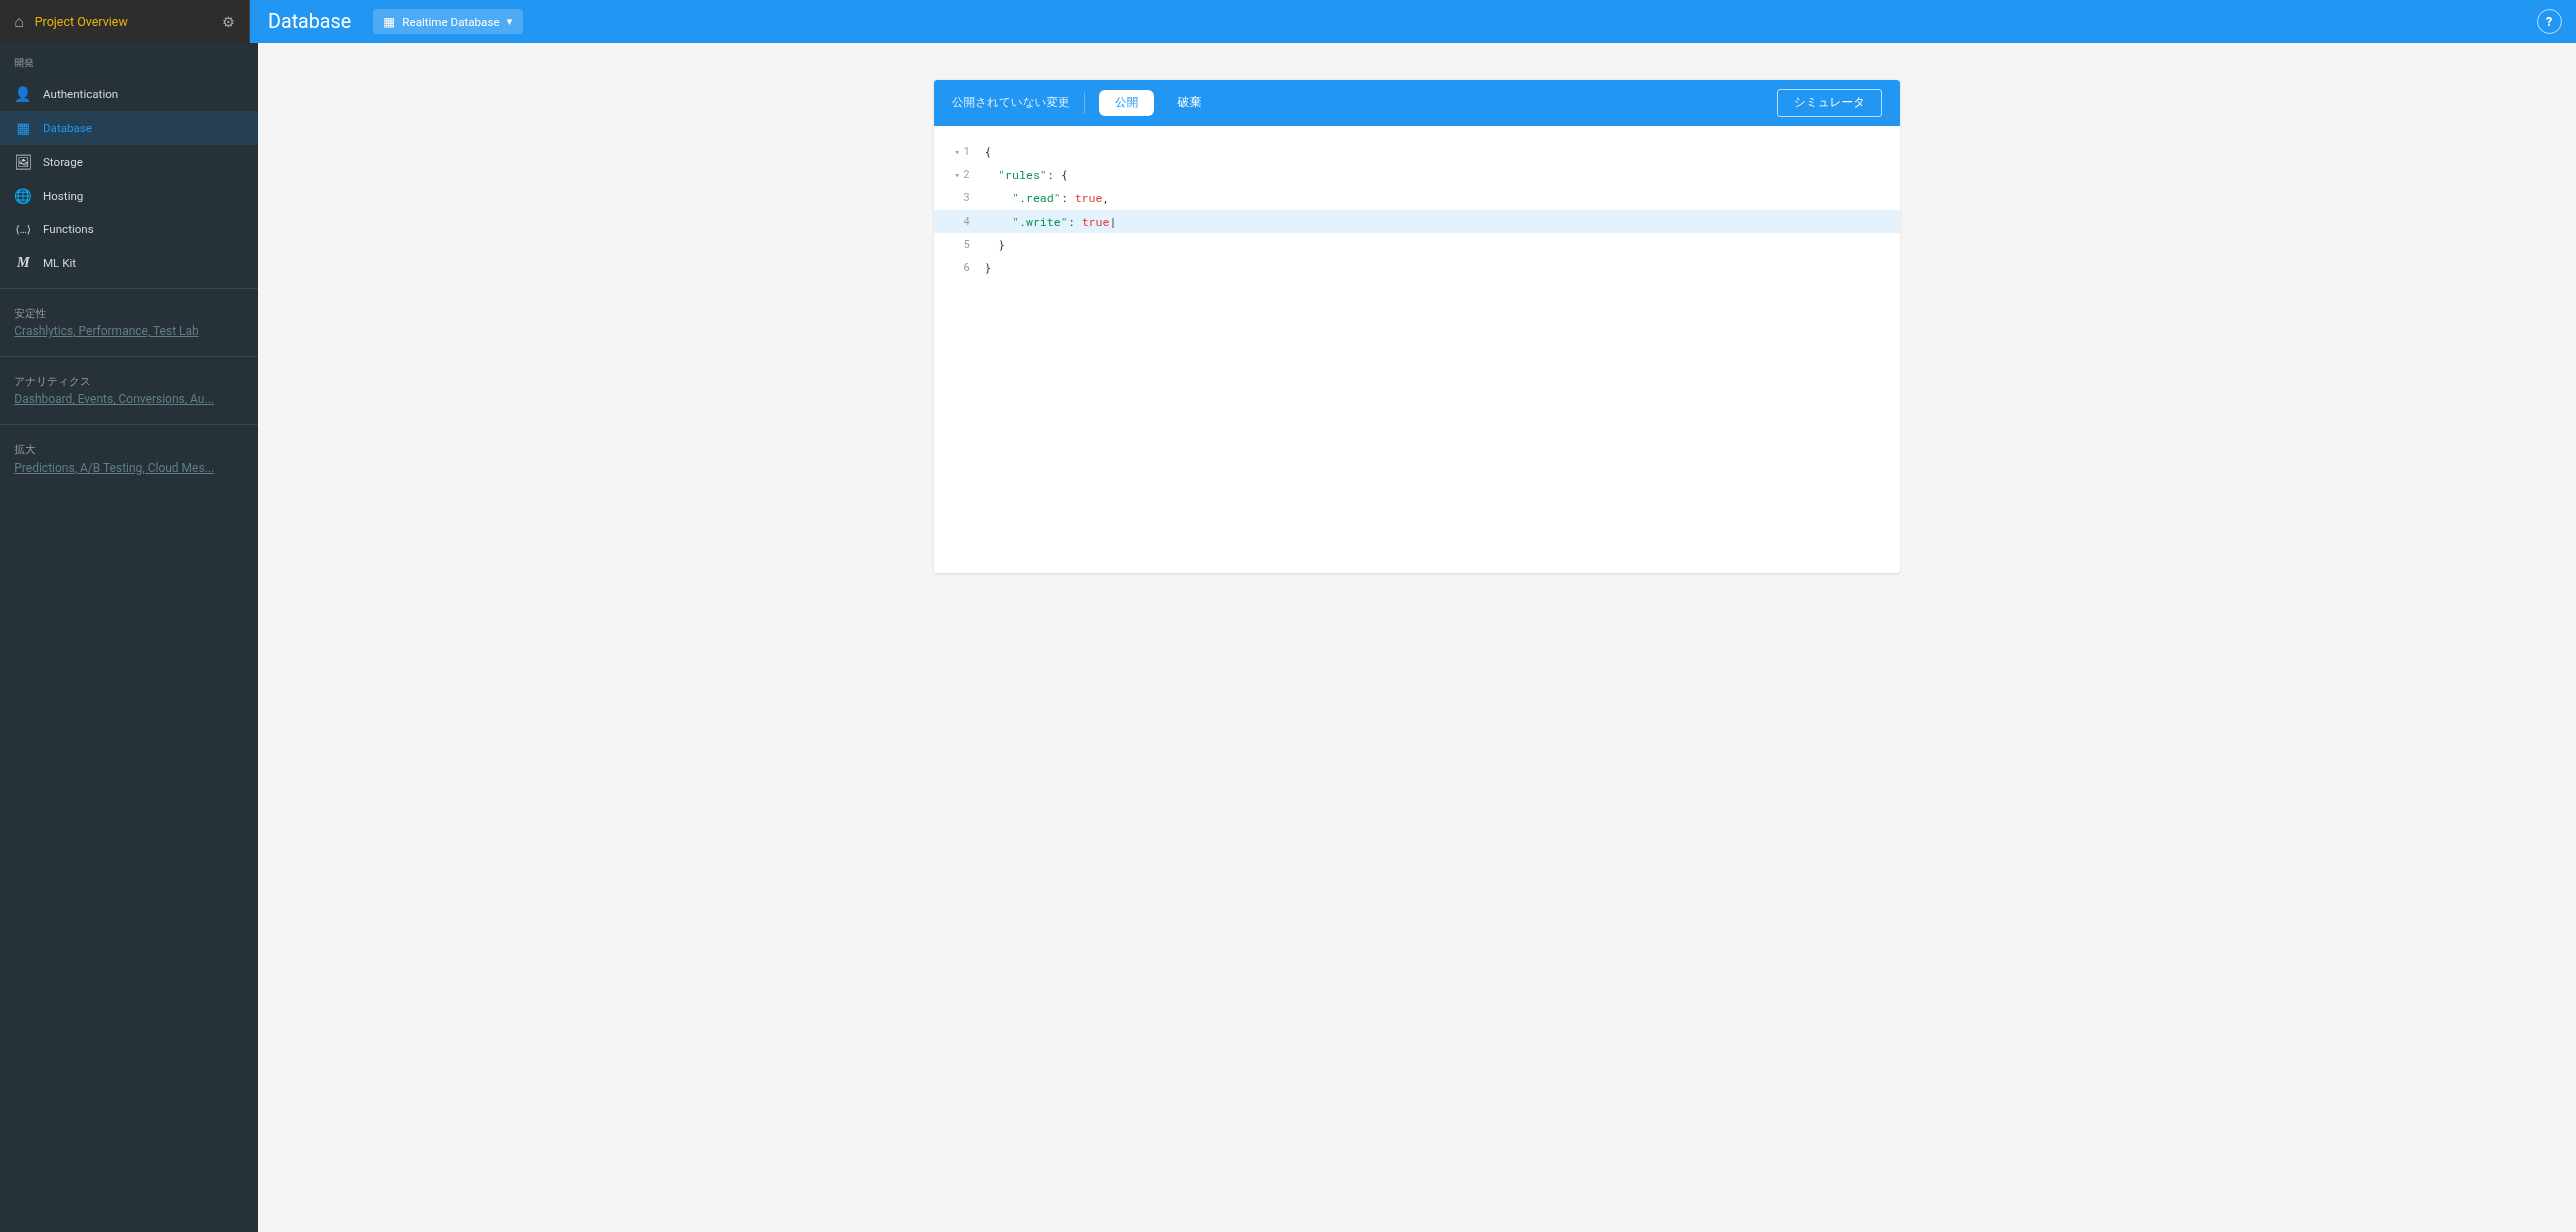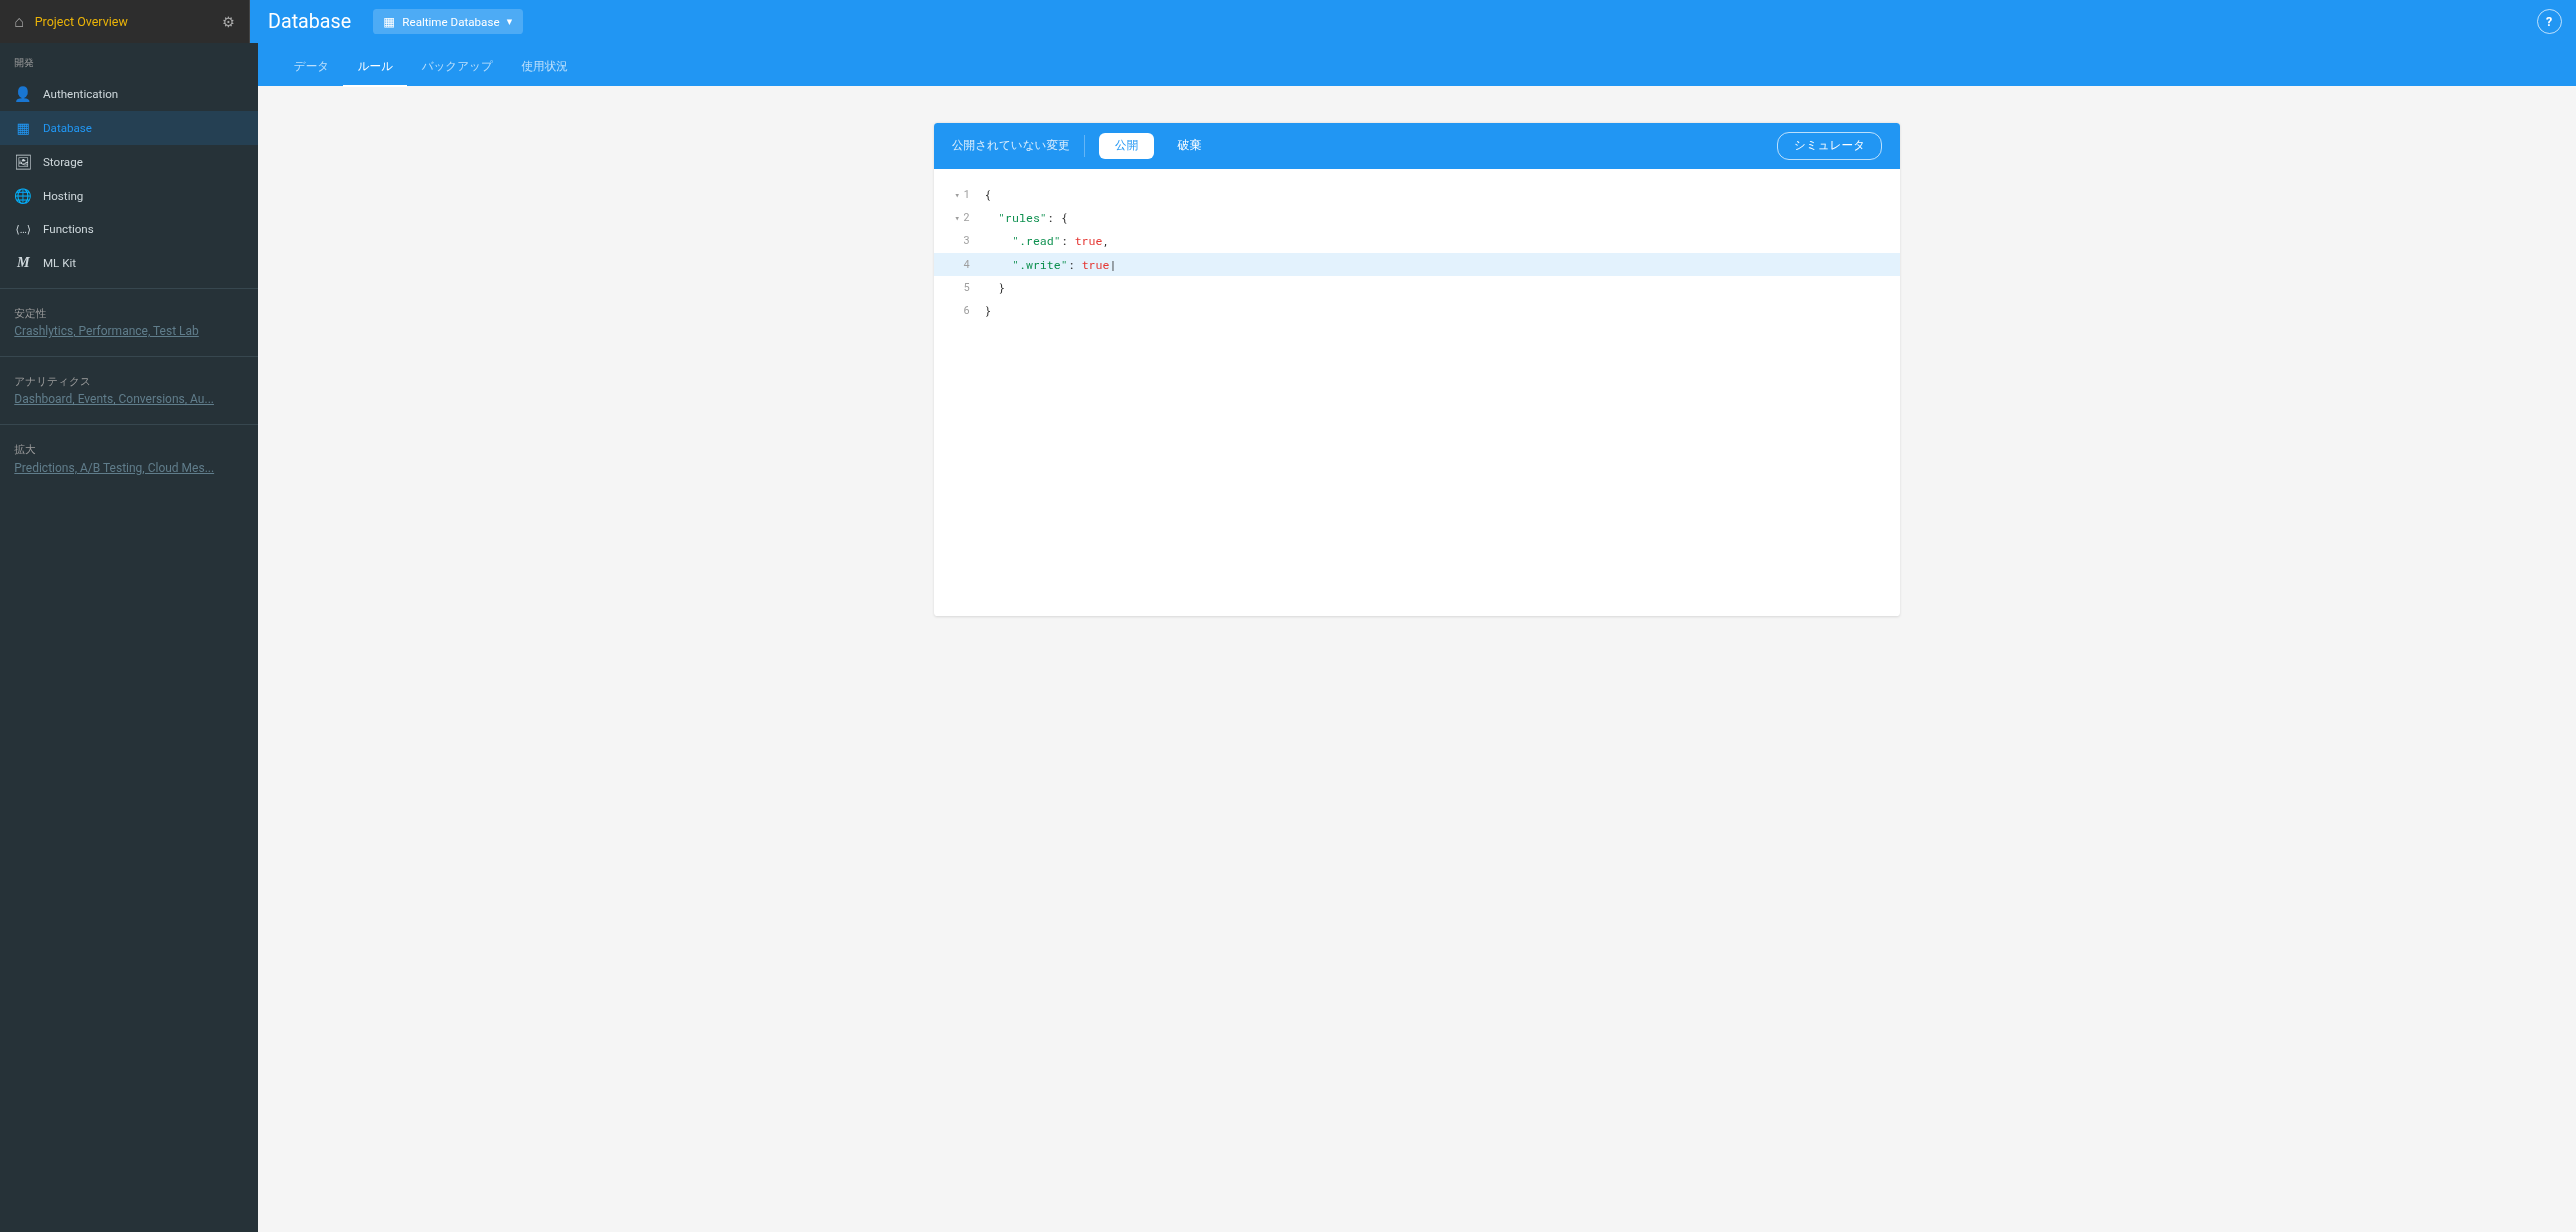--- a/index.html
+++ b/index.html
@@ -203,21 +203,21 @@
       border: none;
       padding: 5.4px 9px;
       font-size: 12px;
       cursor: pointer;
     }
     .spacer { flex: 1; }
     .simulator-btn {
       background: transparent;
       color: #fff;
       border: 0.9px solid rgba(255,255,255,0.7);
-      border-radius: 12px;
+      border-radius: 3px;
       padding: 5.4px 16px;
       font-size: 11.6px;
       cursor: pointer;
     }
 
     
     .code-editor {
       padding: 14.3px 0;
       font-family: 'Roboto Mono', 'Courier New', monospace;
       font-size: 11.6px;
@@ -329,26 +329,20 @@
     <div class="sidebar-group-sub">Dashboard, Events, Conversions, Au...</div>
 
     <hr class="sidebar-divider">
 
     <div class="sidebar-group-label">拡大</div>
     <div class="sidebar-group-sub">Predictions, A/B Testing, Cloud Mes...</div>
   </div>
 
   <div class="content-area">
 
-    <div class="tabs-bar">
-      <div class="tab">データ</div>
-      <div class="tab active">ルール</div>
-      <div class="tab">バックアップ</div>
-      <div class="tab">使用状況</div>
-    </div>
 
     <div class="main-content">
       <div class="rules-card">
 
         <div class="rules-card-header">
           <span class="unpublished-label">公開されていない変更</span>
           <div class="header-divider"></div>
           <button class="publish-btn">公開</button>
           <button class="discard-btn">破棄</button>
           <div class="spacer"></div>

